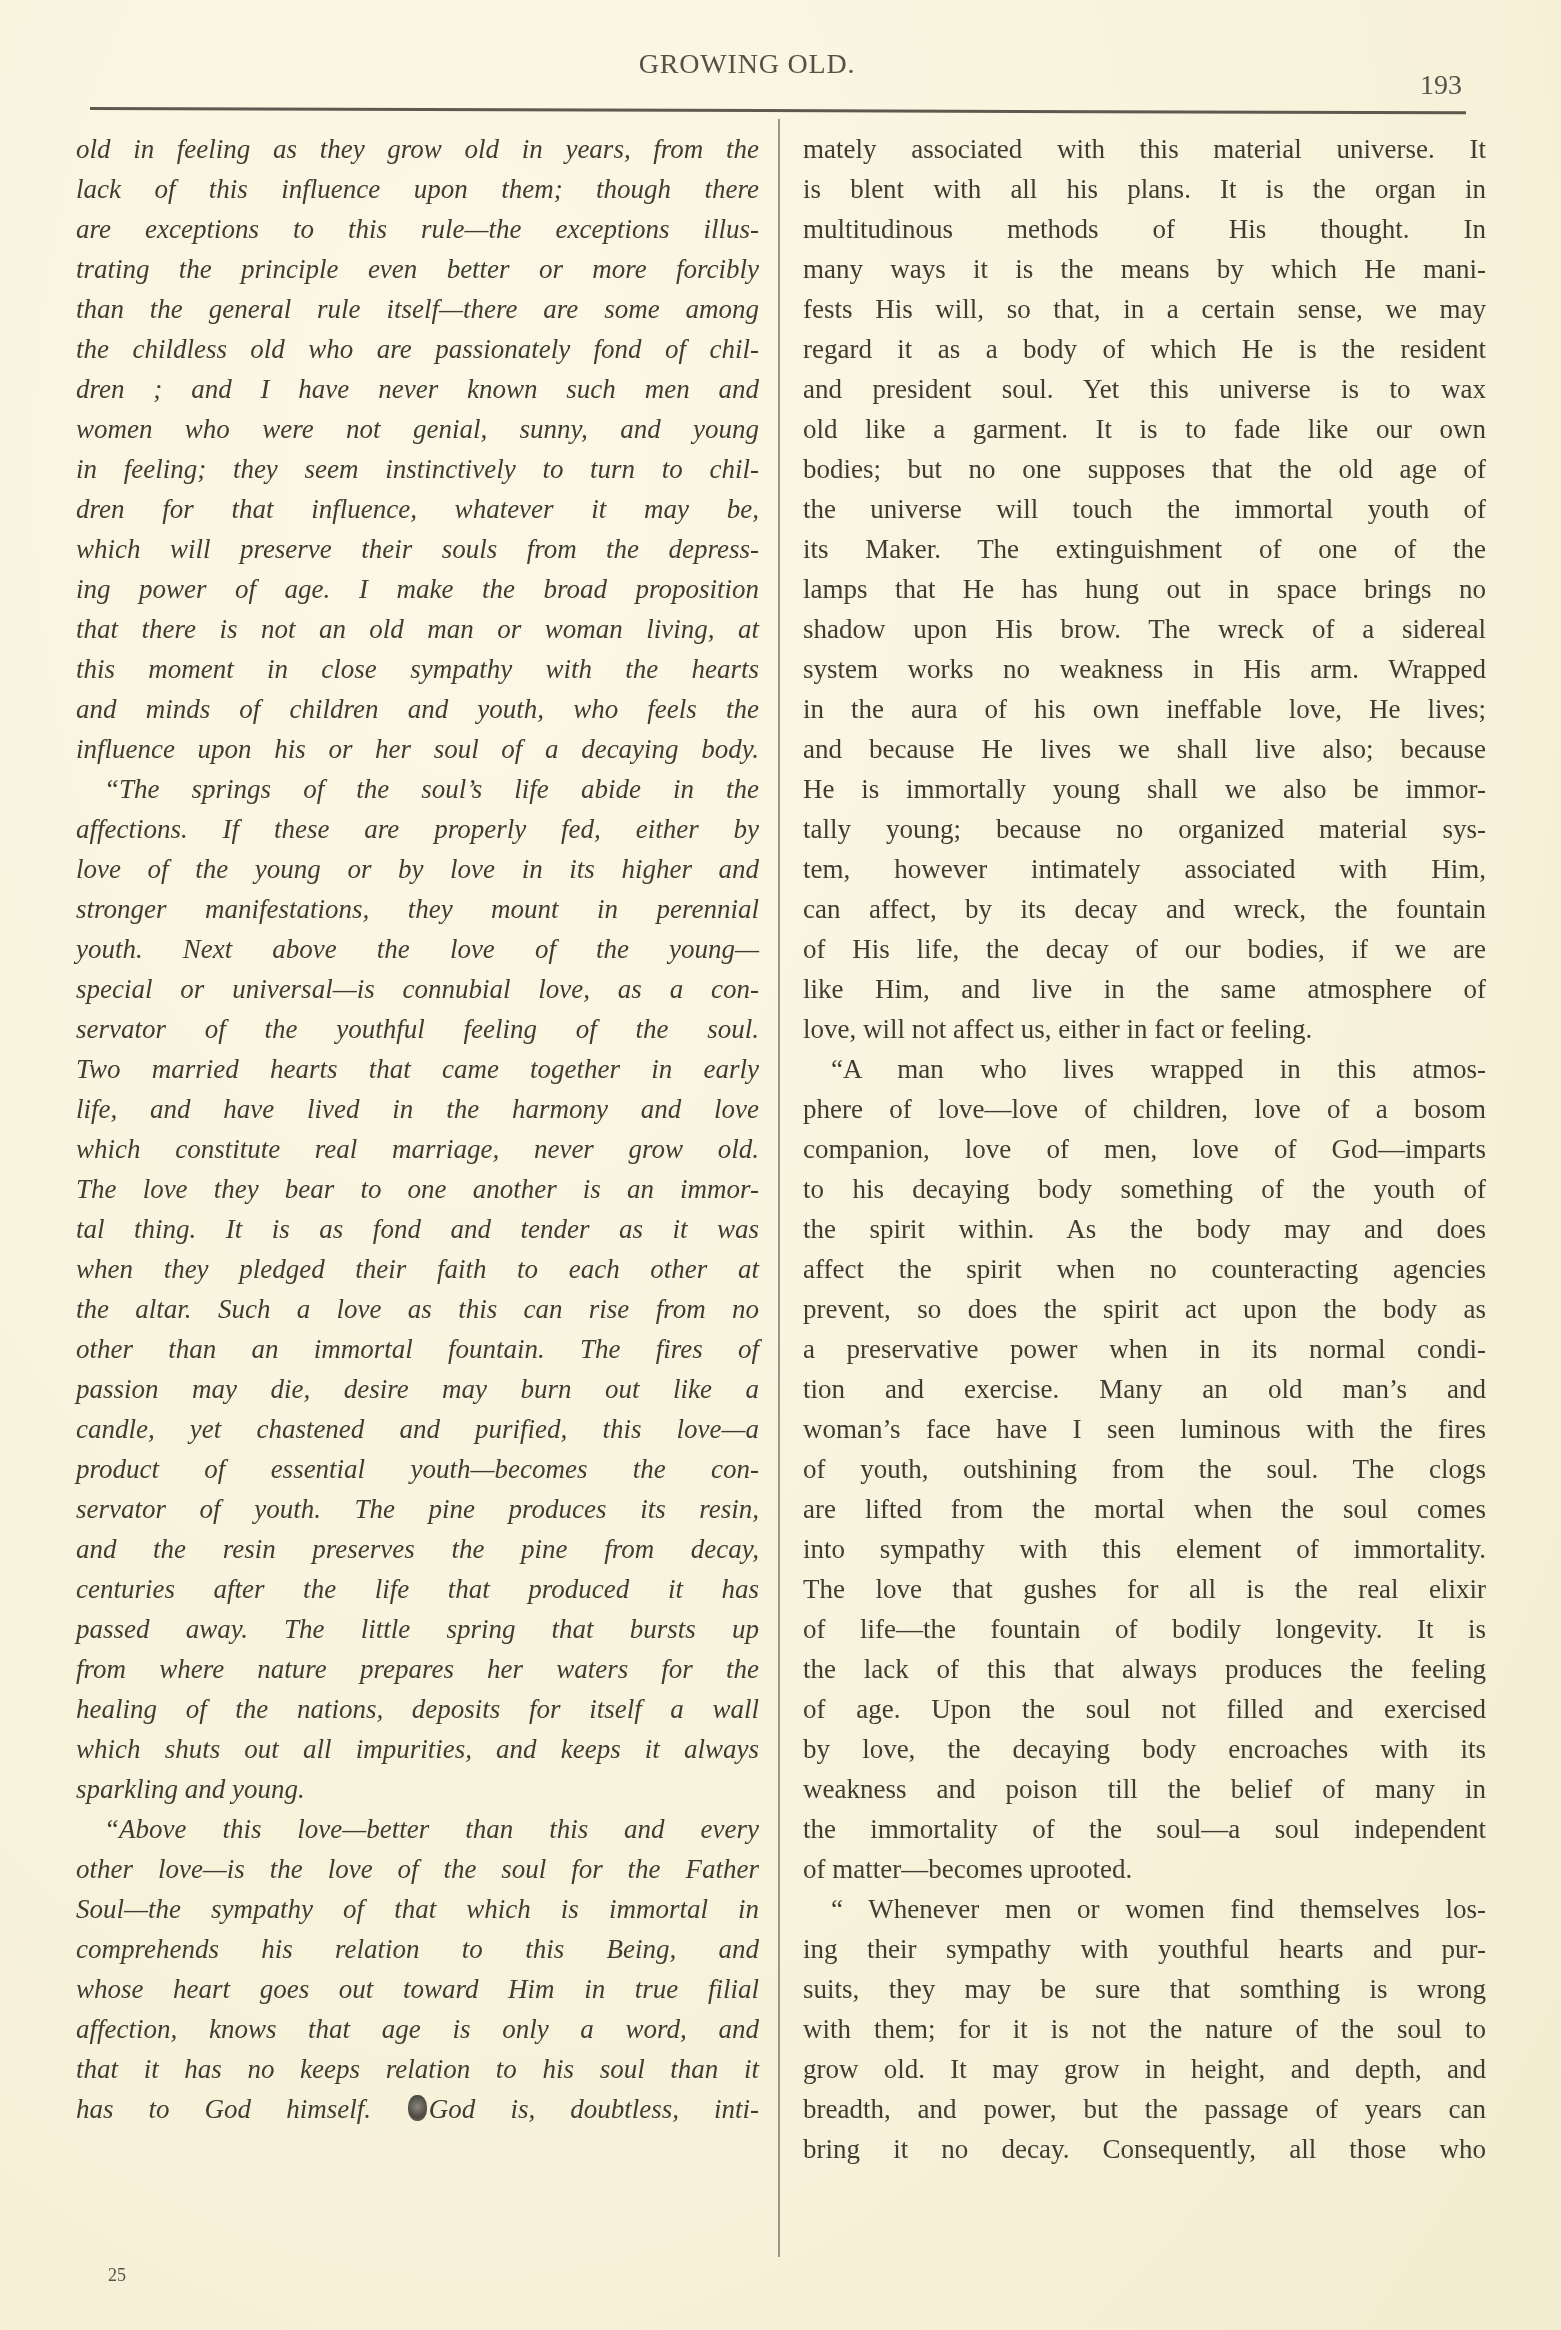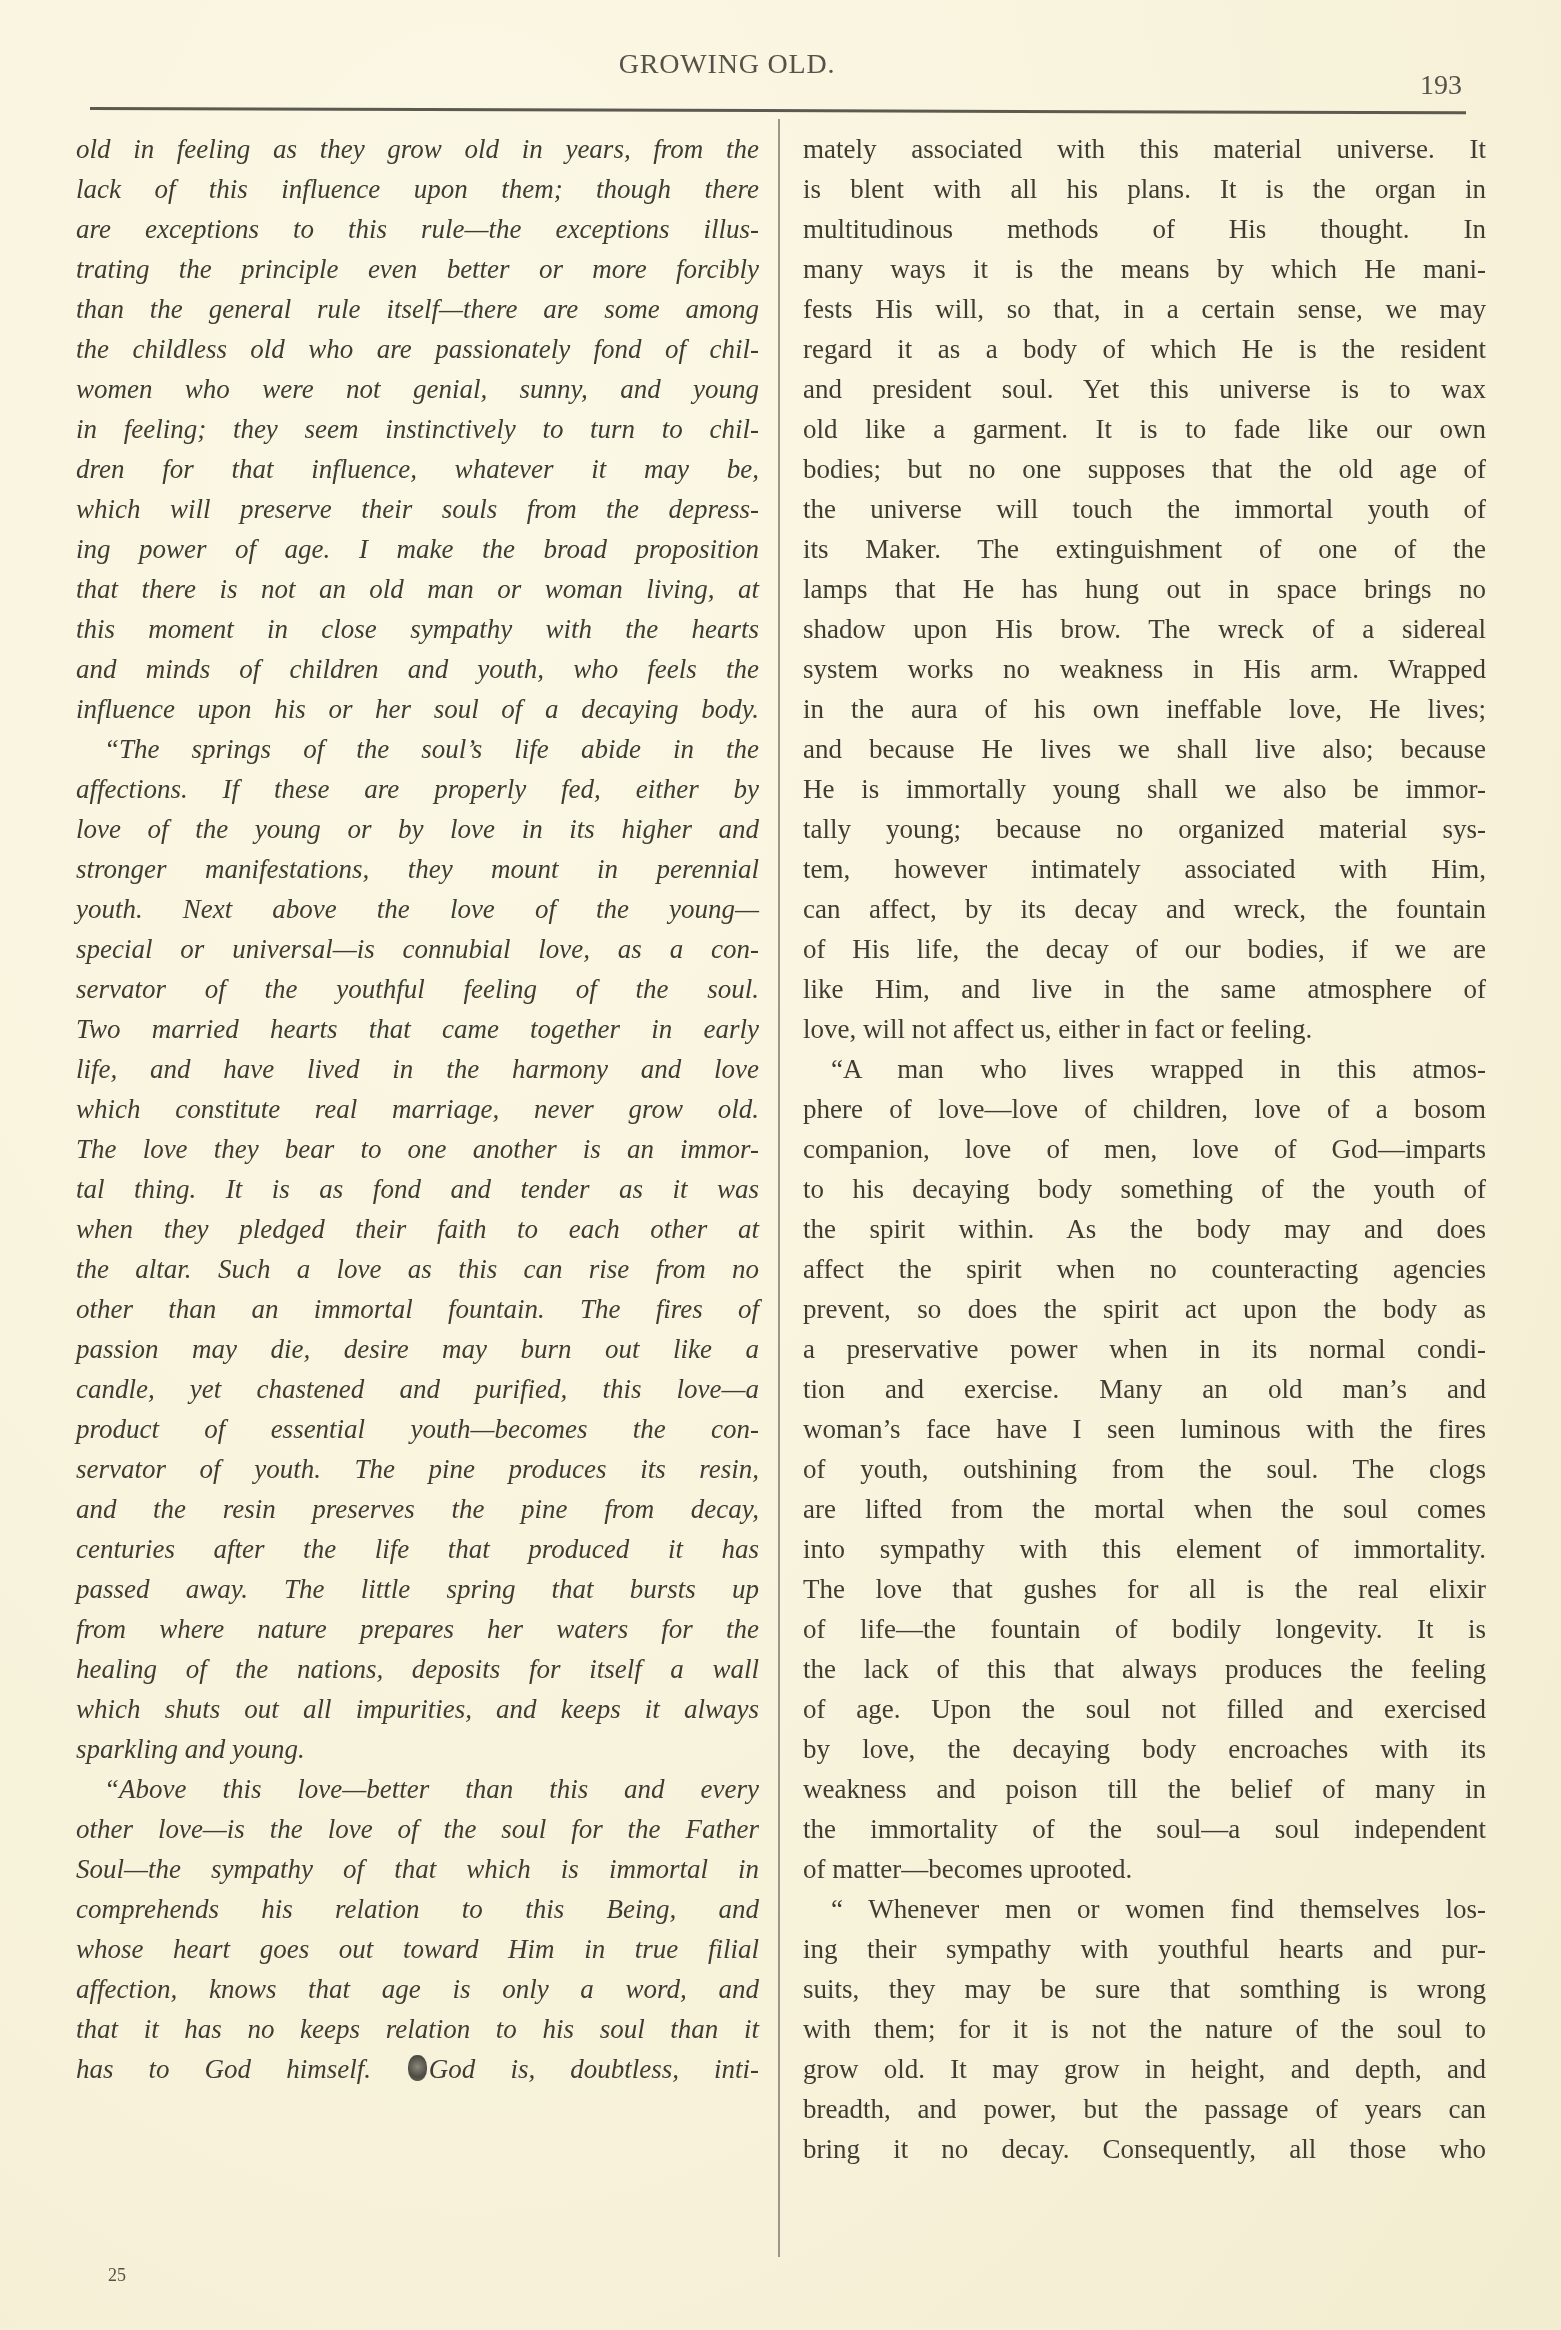--- a/index.html
+++ b/index.html
@@ -18,20 +18,21 @@
     }
     .running-head {
       position: absolute;
       top: 48px;
       left: 0;
       width: 1454px;
       text-align: center;
       font-size: 28px;
       letter-spacing: 0.8px;
       color: #55524a;
+      padding-left: 20px;
     }
     .folio {
       position: absolute;
       top: 69px;
       left: 1420px;
       font-size: 28px;
       color: #55524a;
       text-align: center;
     }
     .head-rule {
@@ -101,20 +102,21 @@
 <div class="head-rule"></div>
 <div class="col-divider"></div>
 
 <div class="column col-left">
   <span class="line">old in feeling as they grow old in years, from the</span>
   <span class="line">lack of this influence upon them; though there</span>
   <span class="line">are exceptions to this rule—the exceptions illus-</span>
   <span class="line">trating the principle even better or more forcibly</span>
   <span class="line">than the general rule itself—there are some among</span>
   <span class="line">the childless old who are passionately fond of chil-</span>
+  <span class="line">dren ; and I have never known such men and</span>
   <span class="line">women who were not genial, sunny, and young</span>
   <span class="line">in feeling; they seem instinctively to turn to chil-</span>
   <span class="line">dren for that influence, whatever it may be,</span>
   <span class="line">which will preserve their souls from the depress-</span>
   <span class="line">ing power of age. I make the broad proposition</span>
   <span class="line">that there is not an old man or woman living, at</span>
   <span class="line">this moment in close sympathy with the hearts</span>
   <span class="line">and minds of children and youth, who feels the</span>
   <span class="line">influence upon his or her soul of a decaying body.</span>
   <span class="line indent">“The springs of the soul’s life abide in the</span>

